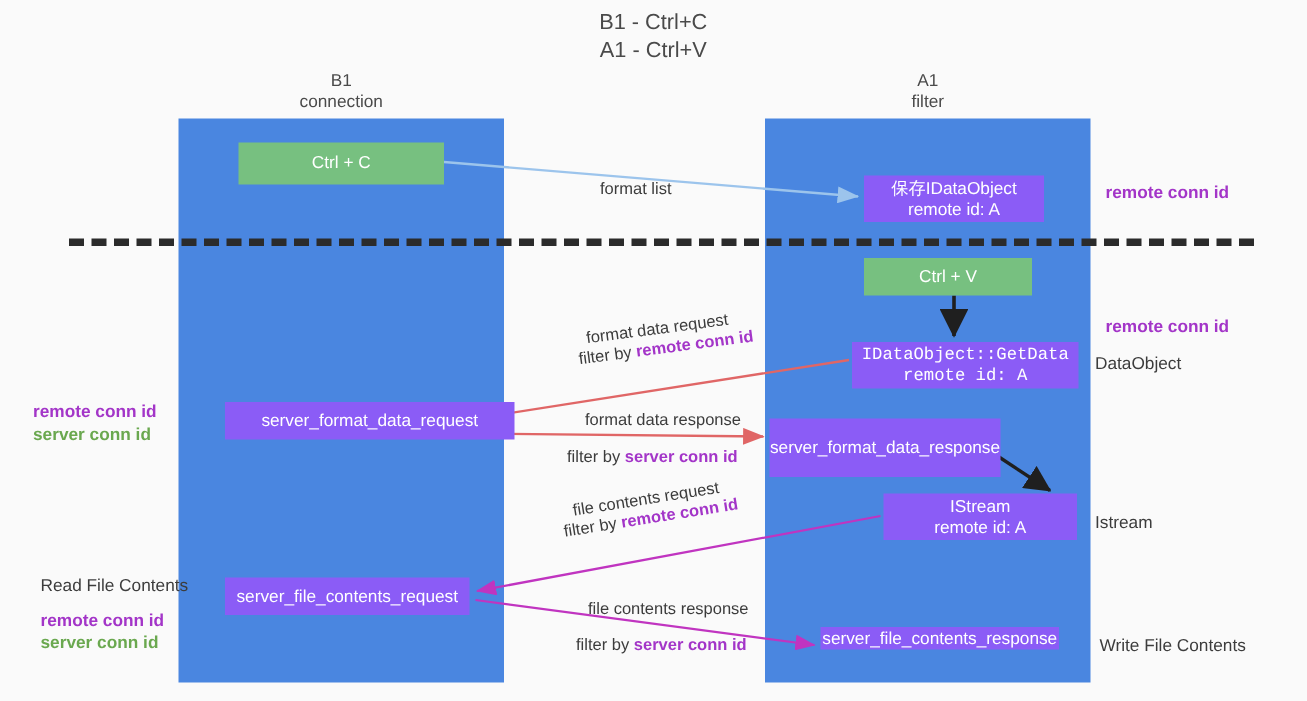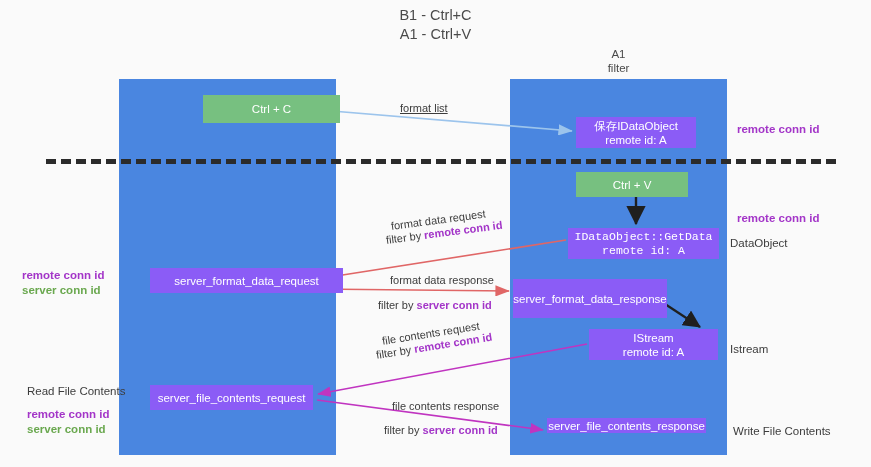--- a/index.html
+++ b/index.html
@@ -49,21 +49,21 @@
     display:flex;flex-direction:column;
     align-items:center;justify-content:center;
     color:#ffffff;text-align:center;
     font-size:11.5px;line-height:14px;
     white-space:pre;
     padding:2px 4px;
   }
   .green{background:#77c080;}
   .orange{background:#8b5cf6;}
 
-  #n-ctrlc   {left:159px;top:95px; width:137px;height:28px;margin-left:44px;}
+  #n-ctrlc   {left:159px;top:95px; width:137px;height:28px;}
   #n-save    {left:576px;top:117px;width:120px;height:31px;}
   #n-ctrlv   {left:576px;top:172px;width:112px;height:25px;}
   #n-getdata {left:568px;top:228px;width:151px;height:31px;font-family:Liberation Mono, monospace;}
   #n-sfdreq  {left:150px;top:268px;width:193px;height:25px;}
   #n-sfdres  {left:513px;top:279px;width:154px;height:39px;}
   #n-istream {left:589px;top:329px;width:129px;height:31px;}
   #n-sfcreq  {left:150px;top:385px;width:163px;height:25px;}
   #n-sfcres  {left:547px;top:418px;width:159px;height:15px;}
 
   
@@ -84,40 +84,42 @@
   #a-left-bot{left:27px;top:384px;text-align:left;}
 
   
   .alabel{
     font-size:11px;line-height:14px;white-space:nowrap;
     color:#3c3c3c;
   }
   .rot-up{transform:rotate(-7.5deg);transform-origin:left top;}
   .rot-up2{transform:rotate(-9deg);transform-origin:left top;}
 
-  #l-formatlist{left:400px;top:101px;text-decoration:underline;}
+  #l-formatlist{left:400px;top:119px;}
   #l-fdr{left:390px;top:219px;}
   #l-fdr2{left:385px;top:233px;}
   #l-fdres{left:390px;top:273px;}
   #l-fdres2{left:378px;top:298px;}
   #l-fcr{left:381px;top:334px;}
   #l-fcr2{left:375px;top:348px;}
   #l-fcres{left:392px;top:399px;}
   #l-fcres2{left:384px;top:423px;}
 
   svg#wires{position:absolute;left:0;top:0;width:871px;height:467px;pointer-events:none;}
 </style>
 </head>
 <body>
 
 <div id="stage">
 
   <div class="abs title">B1 - Ctrl+C
 A1 - Ctrl+V</div>
 
+  <div class="abs col-head" id="head-b1">B1
+connection</div>
   <div class="abs col-head" id="head-a1">A1
 filter</div>
 
   <div class="abs lane" id="lane-b1"></div>
   <div class="abs lane" id="lane-a1"></div>
 
   <svg id="wires">
     <defs>
       <marker id="ah-blue" markerWidth="9" markerHeight="7" refX="8.5" refY="3.5" orient="auto">
         <polygon points="0,0 9,3.5 0,7" fill="#9cc4ec"></polygon>

